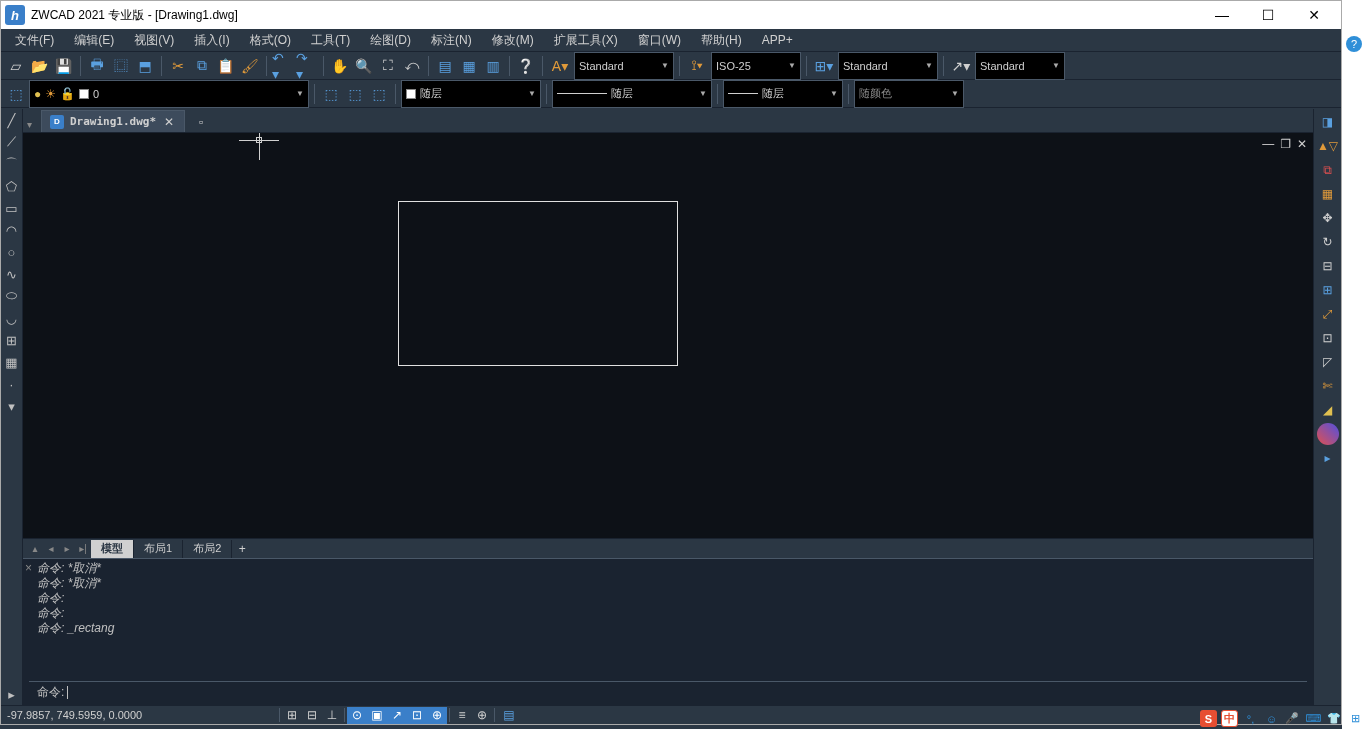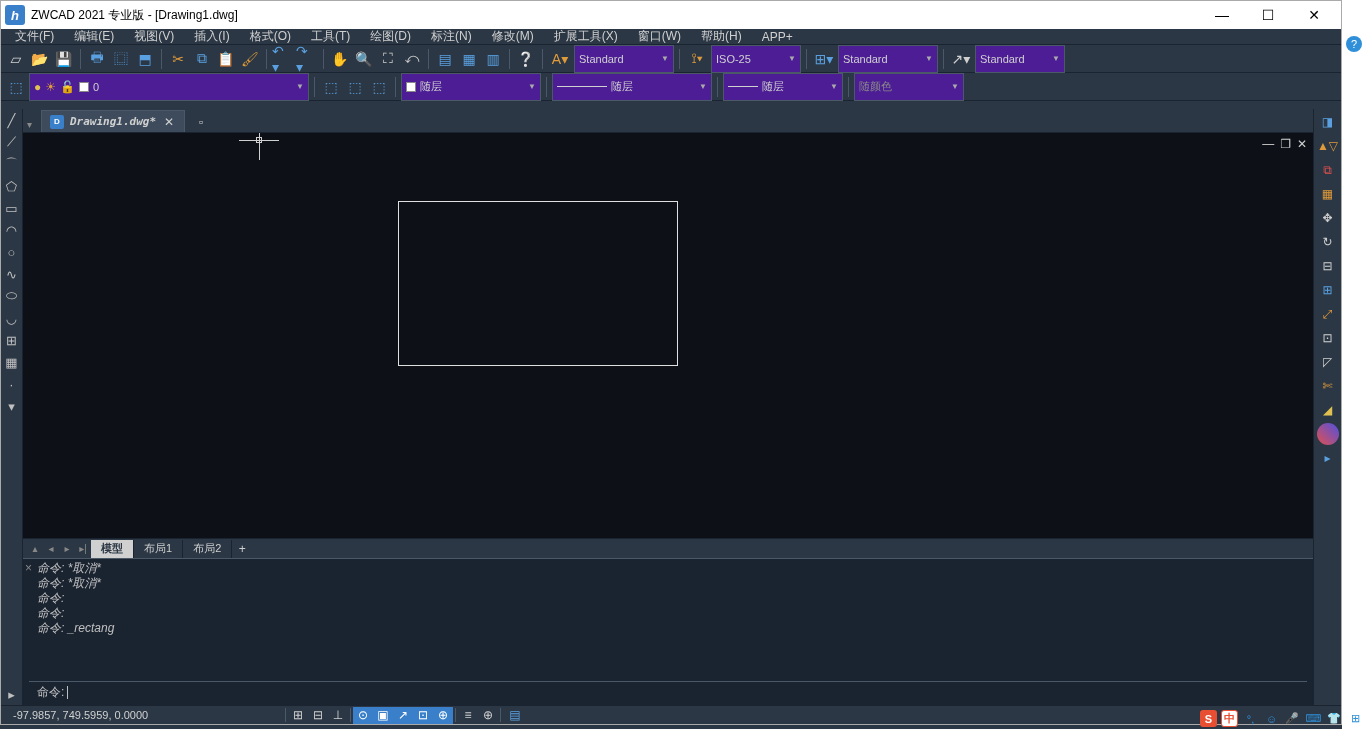--- a/index.html
+++ b/index.html
@@ -5,28 +5,28 @@
 * { box-sizing: border-box; margin: 0; padding: 0; font-family: "Microsoft YaHei", "SimSun", Arial, sans-serif; }
 body { width: 1366px; height: 729px; background: #2b3744; color: #d0d0d0; font-size: 12px; overflow: hidden; position: relative; }
 
 
 .titlebar { height: 28px; background: #fff; color: #000; display: flex; align-items: center; padding: 0 4px; }
 .titlebar .app-icon { width: 20px; height: 20px; background: #3a7fc9; border-radius: 3px; display: flex; align-items: center; justify-content: center; color: #fff; font-weight: bold; font-style: italic; font-size: 13px; margin-right: 6px; }
 .titlebar .title-text { flex: 1; font-size: 12px; color: #000; }
 .titlebar .win-btn { width: 46px; height: 28px; display: flex; align-items: center; justify-content: center; font-size: 14px; cursor: pointer; }
 
 
-.menubar { height: 16px; background: #2b3744; display: flex; align-items: center; padding: 0 4px; border-bottom: 1px solid #1a2330; }
+.menubar { height: 23px; background: #2b3744; display: flex; align-items: center; padding: 0 4px; border-bottom: 1px solid #1a2330; }
 .menubar .menu-item { padding: 0 10px; height: 22px; display: flex; align-items: center; cursor: pointer; color: #d0d0d0; }
 
 
 .toolbar-row { height: 28px; background: #2b3744; display: flex; align-items: center; padding: 2px 4px; gap: 2px; border-bottom: 1px solid #1a2330; }
 .toolbar-btn { width: 22px; height: 22px; display: flex; align-items: center; justify-content: center; cursor: pointer; border-radius: 2px; font-size: 14px; }
 .toolbar-sep { width: 1px; height: 20px; background: #4a5868; margin: 0 3px; }
-.toolbar-combo { height: 28px; background: #4c1d95; border: 1px solid #4a5868; display: flex; align-items: center; padding: 0 4px; gap: 4px; cursor: pointer; }
+.toolbar-combo { height: 28px; background: #000000; border: 1px solid #4a5868; display: flex; align-items: center; padding: 0 4px; gap: 4px; cursor: pointer; }
 .toolbar-combo.lg { width: 140px; }
 .toolbar-combo.xl { width: 200px; }
 .toolbar-combo .combo-text { flex: 1; color: #d0d0d0; font-size: 11px; overflow: hidden; white-space: nowrap; }
 .toolbar-combo .combo-arrow { font-size: 8px; color: #aaa; }
 .line-sample { width: 50px; height: 1px; background: #d0d0d0; }
 .sq-swatch { width: 10px; height: 10px; background: #fff; border: 1px solid #888; }
 
 
 .main-area { position: absolute; top: 108px; bottom: 19px; left: 0; right: 0; display: flex; }
 
@@ -65,21 +65,21 @@
 .cmd-panel { background: #1a2330; color: #c0c0c0; font-family: "SimSun", monospace; font-size: 12px; padding: 2px 6px; border-top: 1px solid #4a5868; position: relative;}
 .cmd-history { height: 120px; overflow: hidden; line-height: 15px;}
 .cmd-history div { white-space: pre; }
 .cmd-input-row { display: flex; align-items: center; padding: 2px 0; border-top: 1px solid #4a5868;}
 .cmd-input-row .prompt { color: #c0c0c0; }
 .cmd-input-row .caret { width: 1px; height: 13px; background: #c0c0c0; margin-left: 3px; animation: blink 1s step-end infinite;}
 @keyframes blink { 50% { opacity: 0; } }
 .cmd-close { position:absolute; left:2px; top:2px; color:#888; font-size:12px; cursor:pointer;}
 
 
-.statusbar { position: absolute; bottom: 0; left: 0; right: 0; height: 19px; background: #2b3744; display: flex; align-items: center; color: #d0d0d0; font-size: 11px; padding: 0 12px; border-top: 1px solid #1a2330;}
+.statusbar { position: absolute; bottom: 0; left: 0; right: 0; height: 19px; background: #2b3744; display: flex; align-items: center; color: #d0d0d0; font-size: 11px; padding: 0 6px; border-top: 1px solid #1a2330;}
 .statusbar .coords { width: 270px; }
 .statusbar .sb-btn { width: 20px; height: 17px; display: flex; align-items: center; justify-content: center; cursor: pointer; border: 1px solid transparent; font-size: 12px;}
 .statusbar .sb-btn.on { background: #3a7fc9; color: #fff;}
 .statusbar .sb-sep { width: 1px; height: 14px; background: #4a5868; margin: 0 2px; }
 .statusbar .spacer { flex: 1; }
 
 
 .tray { position: absolute; right: 2px; bottom: 2px; height: 17px; display: flex; align-items: center; gap: 4px;}
 .tray .tbadge { width: 17px; height: 17px; display:flex;align-items:center;justify-content:center;font-size:11px;border-radius:3px;}
 .tray .sogou { background:#e74e32;color:#fff;font-weight:bold;}
@@ -245,21 +245,21 @@
       <div style="flex:1"></div>
       <div class="vbtn ic-blue">▸</div>
     </div>
 
     <div class="center">
 
       <div class="doc-tabs">
         <span class="filelock">▾</span>
         <div class="doc-tab">
           <span class="doc-icon">D</span>
-          <span style="font-family:SimSun,monospace;font-weight:bold;font-style:italic;">Drawing1.dwg*</span>
+          <span style="font-family:SimSun,monospace;font-weight:bold;">Drawing1.dwg*</span>
           <span class="tab-close">✕</span>
         </div>
         <div class="doc-tab-new">▫</div>
       </div>
 
       <div class="canvas-area">
         <div class="canvas-doc-ctrls">
           <span>—</span>
           <span>❐</span>
           <span>✕</span>

